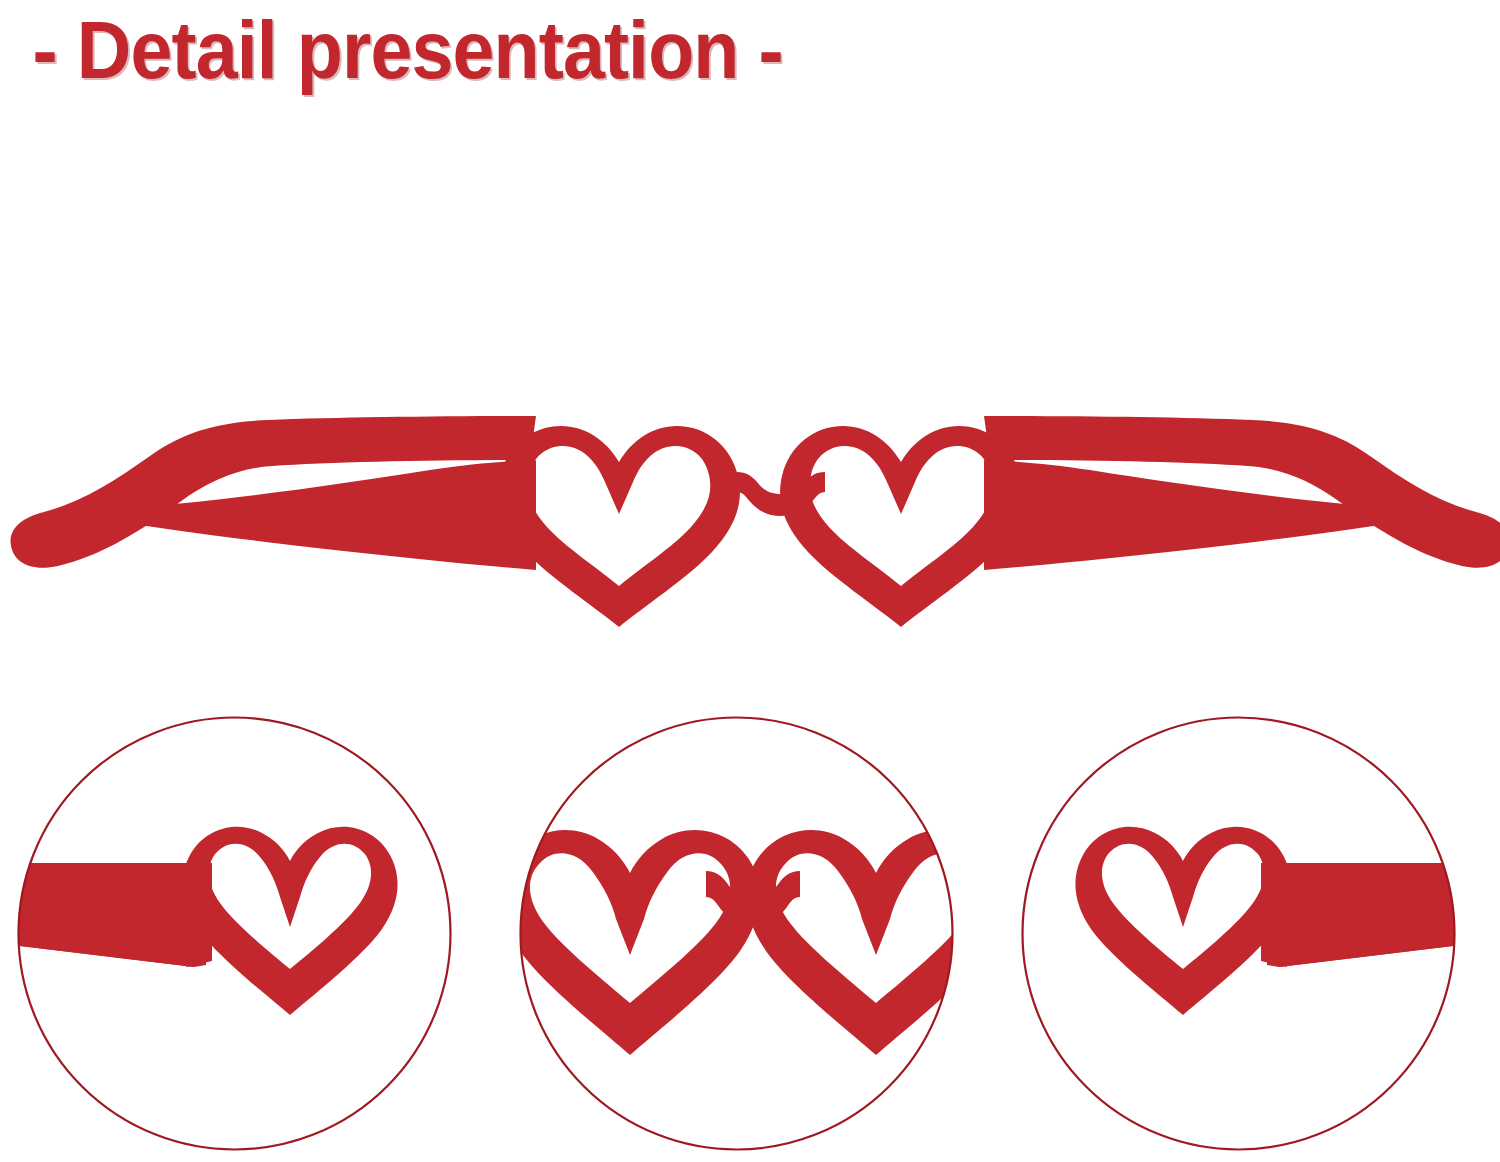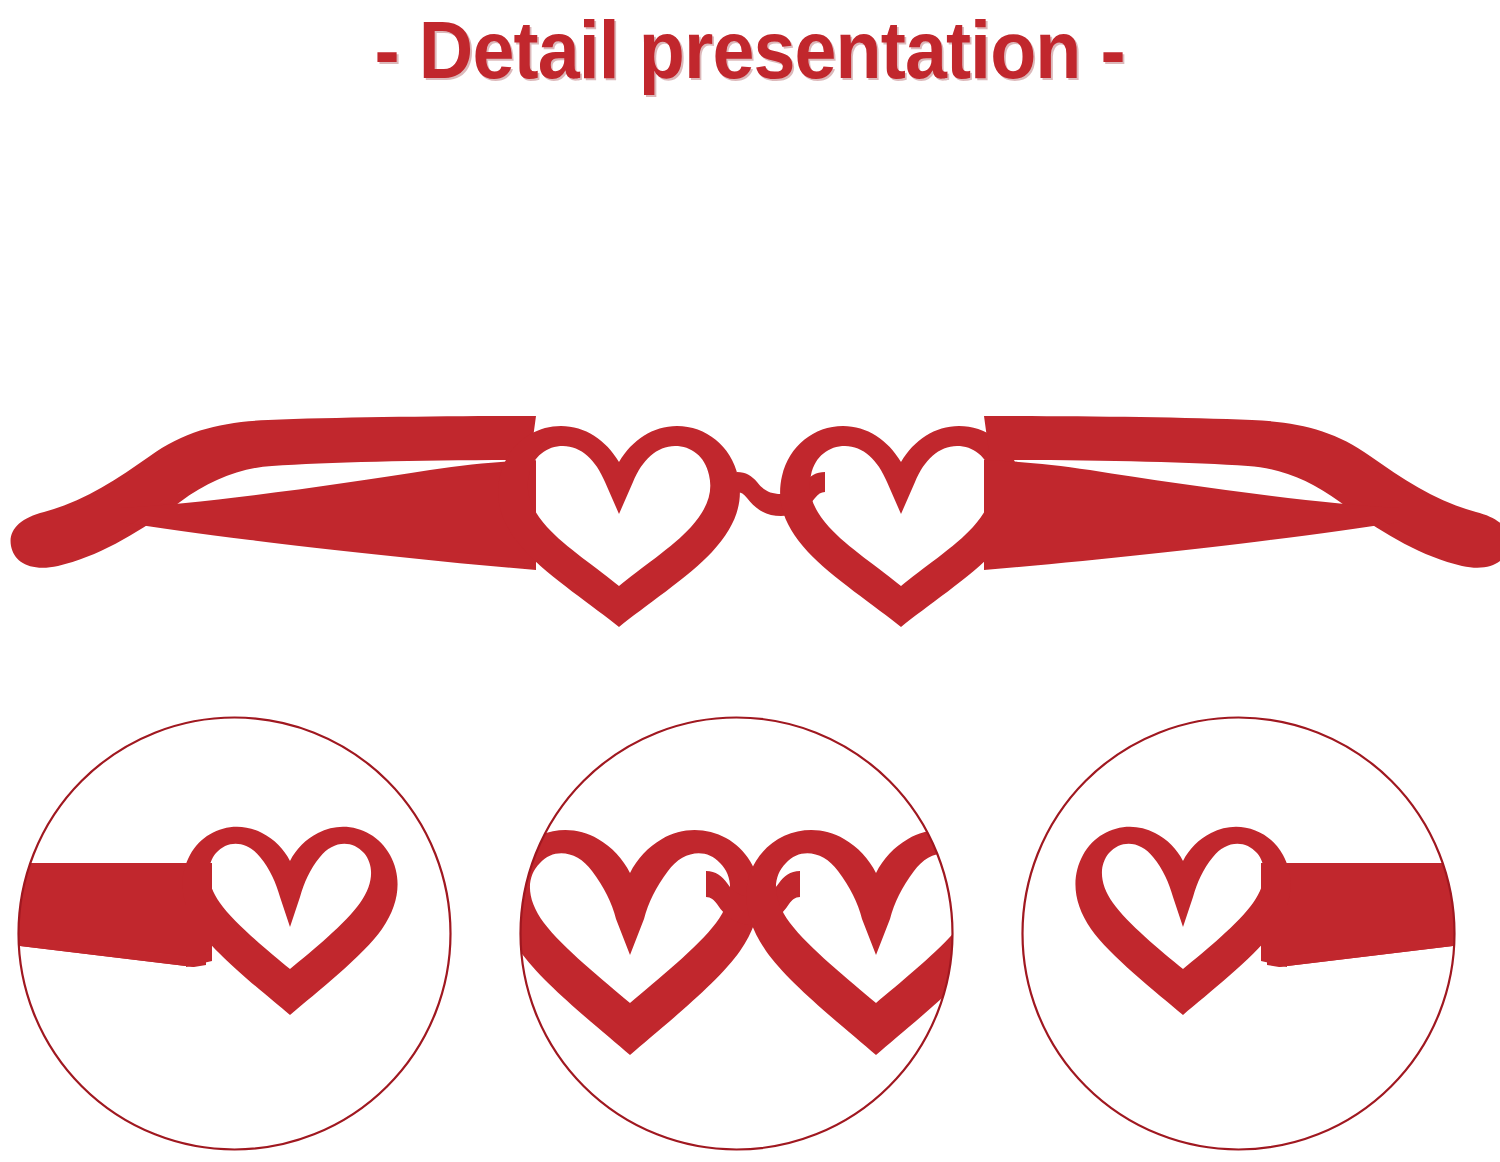--- a/index.html
+++ b/index.html
@@ -17,21 +17,21 @@
 
   
   #title-bar {
     position: absolute;
     left: 0;
     top: 0;
     width: 1500px;
     height: 100px;
     display: flex;
     align-items: center;
-    justify-content: center;
+    justify-content: flex-start;
   }
   #page-title {
     font-family: "Liberation Sans", sans-serif;
     font-weight: bold;
     font-size: 82px;
     line-height: 90px;
     letter-spacing: -1px;
     color: #C1272D;
     transform: scaleX(0.92);
     transform-origin: center center;

